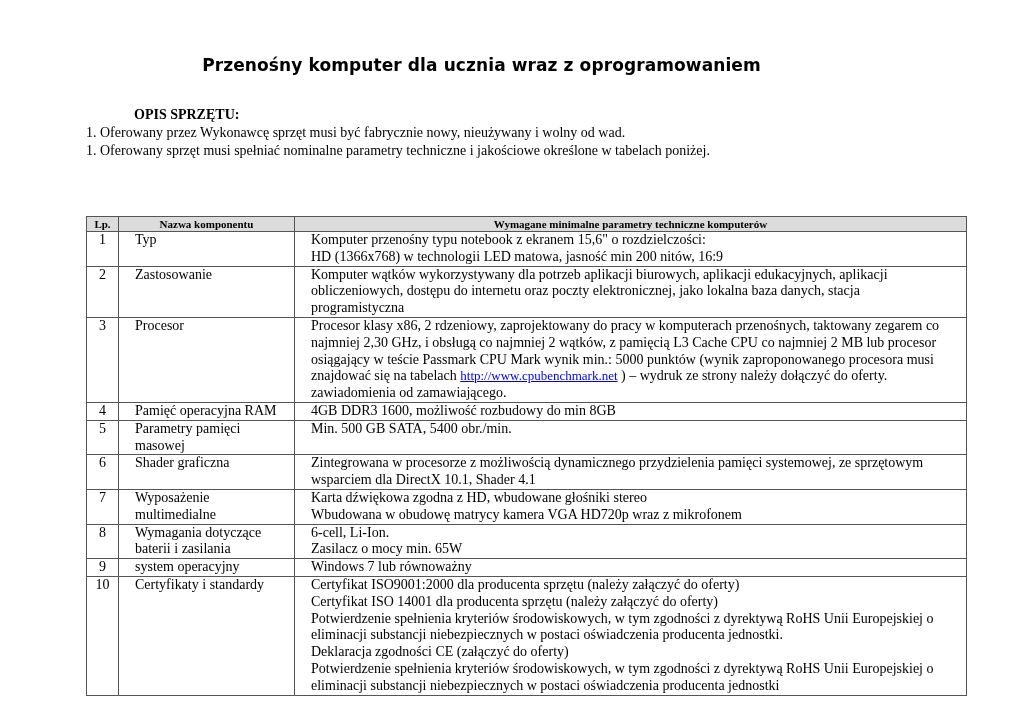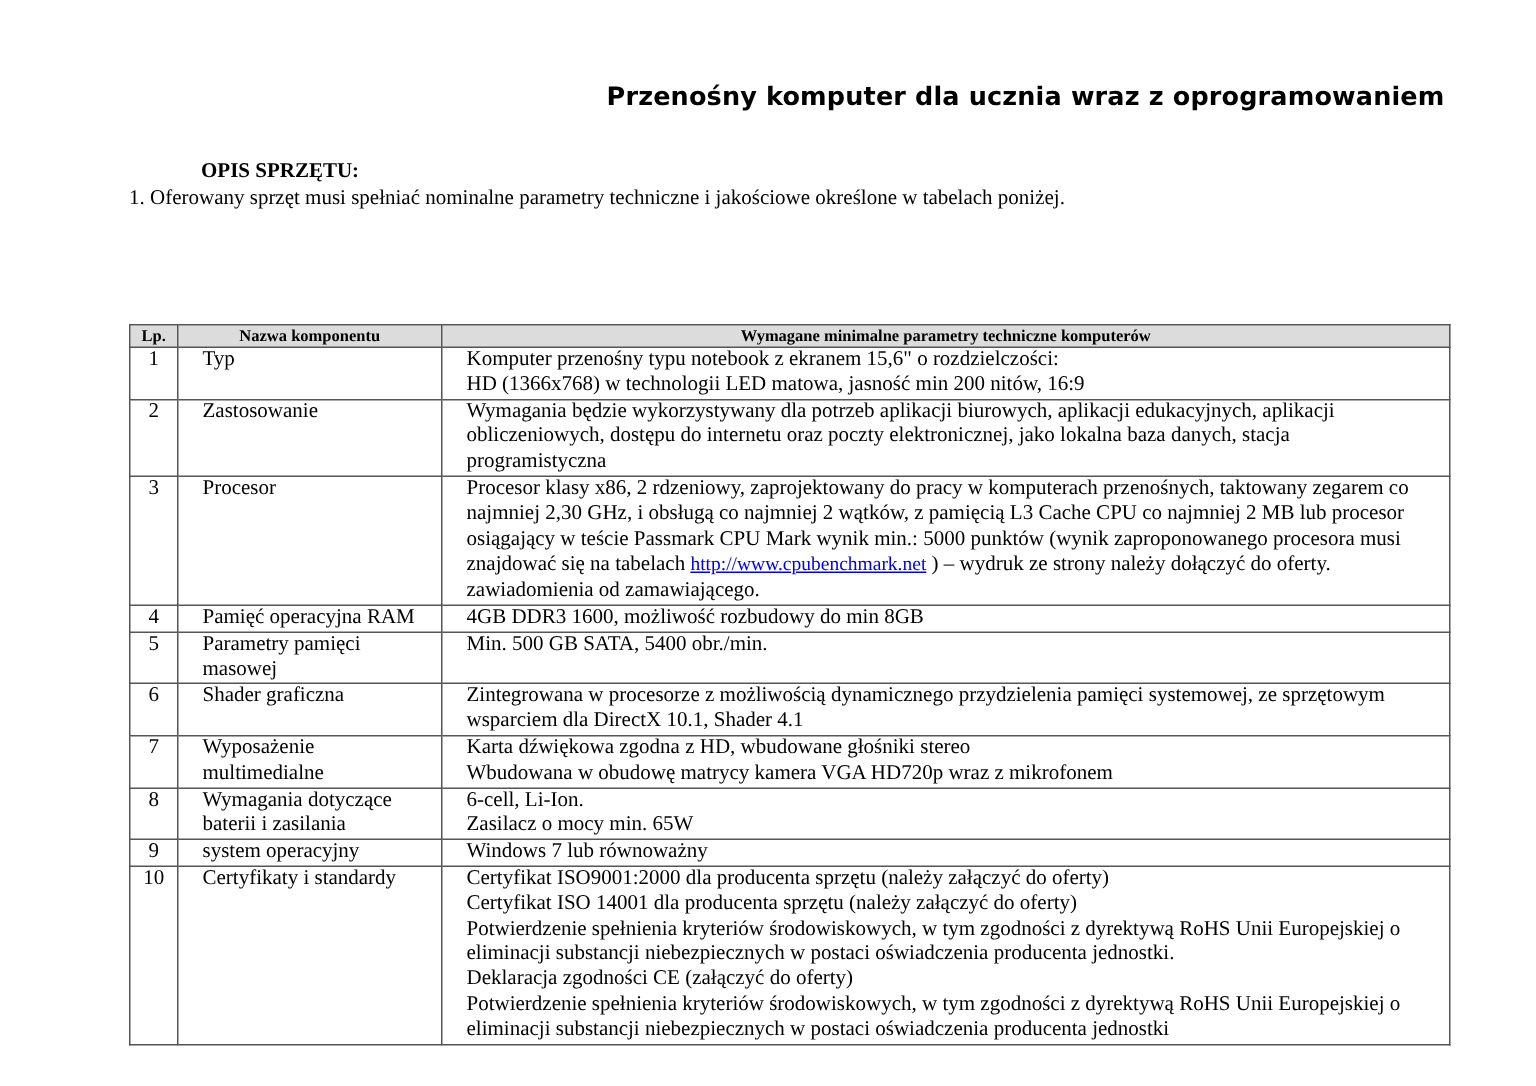--- a/index.html
+++ b/index.html
@@ -1,18 +1,18 @@
 <!DOCTYPE html>
 <html><head>
 <meta charset="utf-8">
 <style>
   html, body { margin: 0; padding: 0; background: #ffffff; }
   body { width: 1024px; height: 724px; position: relative; overflow: hidden; color: #000; }
   .title {
-    position: absolute; left: 0; width: 963px; top: 55px; text-align: right;
+    position: absolute; left: 0; width: 963px; top: 55px; text-align: center;
     font-family: "DejaVu Sans", sans-serif; font-weight: bold; font-size: 17px; letter-spacing: 0.1px;
   }
   .intro {
     position: absolute; left: 86px; top: 106px; width: 900px;
     font-family: "Liberation Serif", serif; font-size: 14px; line-height: 18px;
   }
   .intro .heading { font-weight: bold; margin-left: 48px; }
   table.spec {
     position: absolute; left: 86px; top: 216px; width: 881px;
     border-collapse: collapse; table-layout: fixed;
@@ -31,20 +31,21 @@
   .line { display: block; }
   a.link { color: #0000ee; text-decoration: underline; font-size: 13px; margin-top: 25px; }
 </style>
 </head>
 <body>
 
 <div class="title">Przenośny komputer dla ucznia wraz z oprogramowaniem</div>
 
 <div class="intro">
   <div class="heading">OPIS SPRZĘTU:</div>
+  <div>1. Oferowany przez Wykonawcę sprzęt musi być fabrycznie nowy, nieużywany i wolny od wad.</div>
   <div>1. Oferowany sprzęt musi spełniać nominalne parametry techniczne i jakościowe określone w tabelach poniżej.</div>
 </div>
 
 <table class="spec">
   <colgroup>
     <col class="col-lp">
     <col class="col-name">
     <col>
   </colgroup>
   <thead>
@@ -62,21 +63,21 @@
       <td>
         <span class="line">Komputer przenośny typu notebook z ekranem 15,6" o rozdzielczości:</span>
         <span class="line">HD (1366x768) w technologii LED matowa, jasność min 200 nitów, 16:9</span>
       </td>
     </tr>
 
     <tr>
       <td class="lp">2</td>
       <td>Zastosowanie</td>
       <td>
-        <span class="line">Wymagania będzie wykorzystywany dla potrzeb aplikacji biurowych, aplikacji edukacyjnych, aplikacji</span>
+        <span class="line">Komputer wątków wykorzystywany dla potrzeb aplikacji biurowych, aplikacji edukacyjnych, aplikacji</span>
         <span class="line">obliczeniowych, dostępu do internetu oraz poczty elektronicznej, jako lokalna baza danych, stacja</span>
         <span class="line">programistyczna</span>
       </td>
     </tr>
 
     <tr>
       <td class="lp">3</td>
       <td>Procesor</td>
       <td>
         <span class="line">Procesor klasy x86, 2 rdzeniowy, zaprojektowany do pracy w komputerach przenośnych,  taktowany zegarem co</span>

